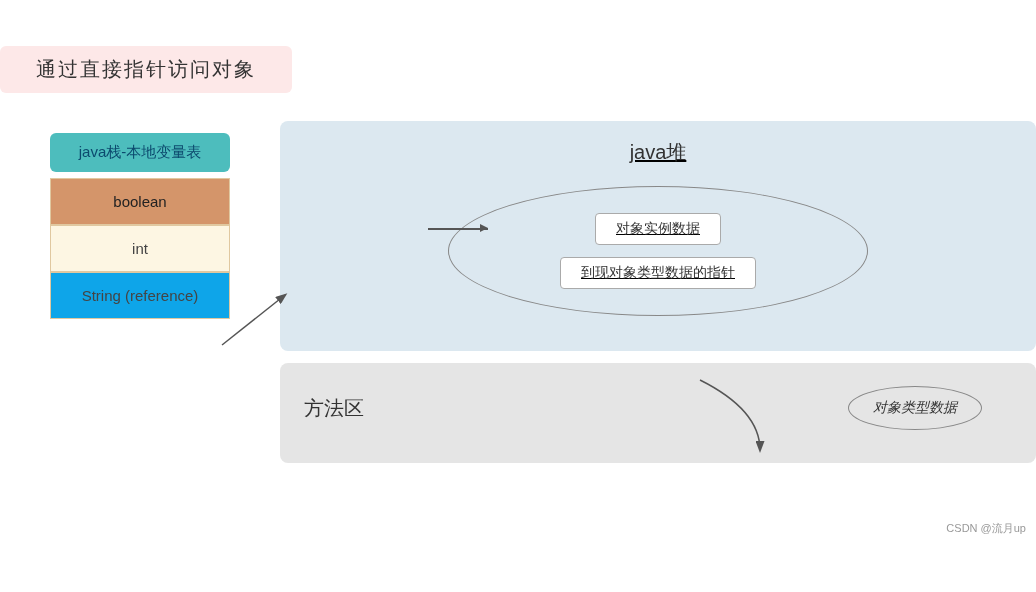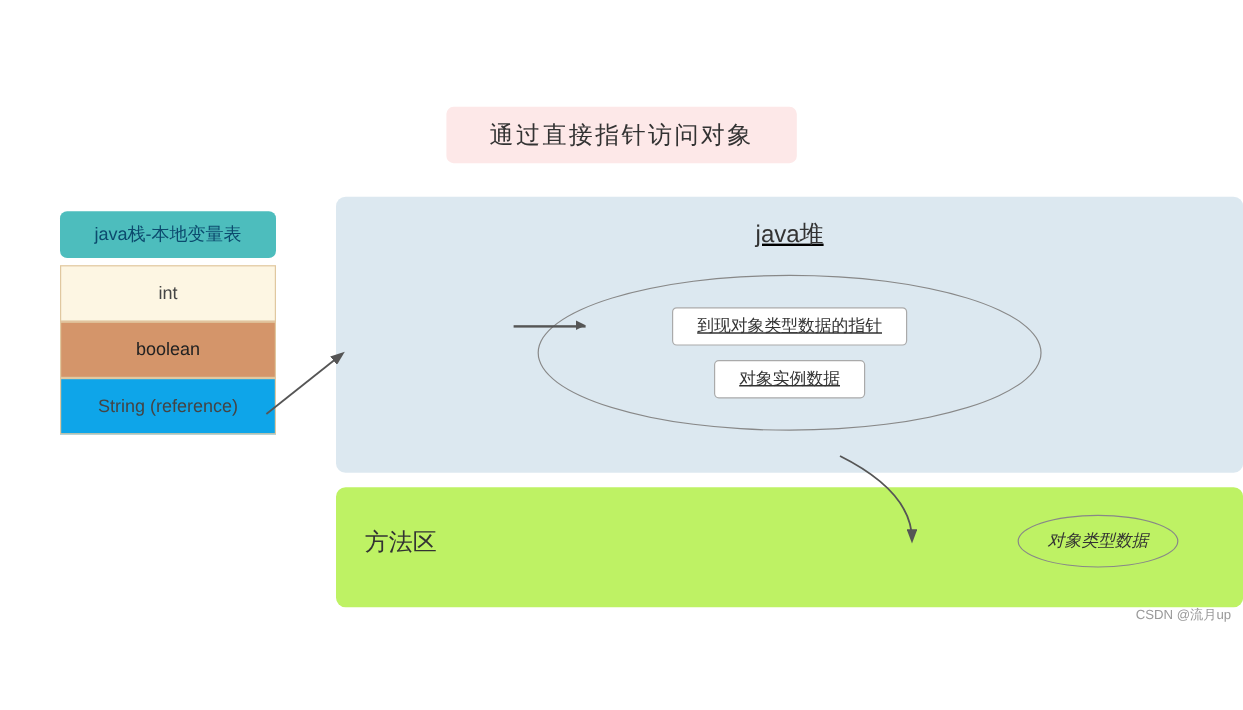--- a/index.html
+++ b/index.html
@@ -135,21 +135,21 @@
       position: absolute;
       right: 0;
       top: -4px;
       border-left: 8px solid #555;
       border-top: 4px solid transparent;
       border-bottom: 4px solid transparent;
     }
 
     
     .method-box {
-      background: #bef264;
+      background: #e5e5e5;
       border-radius: 8px;
       padding: 14px 24px 24px 24px;
       position: relative;
       min-height: 100px;
       display: flex;
       align-items: center;
       gap: 40px;
     }
 
     .method-label {
@@ -167,59 +167,59 @@
       font-size: 14px;
       color: #333;
       text-align: center;
       margin-left: auto;
       margin-right: 30px;
       font-style: italic;
     }
 
     .watermark {
       position: absolute;
-      bottom: 20px;
+      bottom: 4px;
       right: 10px;
       font-size: 11px;
       color: #999;
     }
 
     
     .diagram-container {
       position: relative;
       width: 1036px;
       height: 540px;
     }
   </style>
 </head>
 <body>
 
 <div class="diagram-container">
 
-  <div style="display:flex;justify-content:center;padding-top:22px;margin-top:43px;">
+  <div style="display:flex;justify-content:flex-start;padding-top:22px;">
     <div class="title-box">通过直接指针访问对象</div>
   </div>
 
   <div style="position:relative; margin-top:28px; margin-left:40px; display:flex; flex-direction:row; gap:0;">
 
     <div class="stack-panel" style="margin-top:12px;">
       <div class="stack-header">java栈-本地变量表</div>
+      <div class="stack-item stack-item-boolean">boolean</div>
       <div class="stack-item stack-item-int">int</div>
-      <div class="stack-item stack-item-boolean">boolean</div>
       <div class="stack-item stack-item-string">String (reference)</div>
     </div>
 
     <div class="right-area">
 
       <div class="heap-box">
         <div class="heap-label">java堆</div>
         <div style="position:relative; width:440px; margin: 0 auto;">
           <div class="heap-ellipse">
+            <div class="heap-inner-box">对象实例数据</div>
             <div class="heap-inner-box">到现对象类型数据的指针</div>
-            <div class="heap-inner-box">对象实例数据</div>
           </div>
 
           <div class="arrow-in"></div>
         </div>
       </div>
 
       <div class="method-box">
         <div class="method-label">方法区</div>
         <div class="method-ellipse">对象类型数据</div>
       </div>

